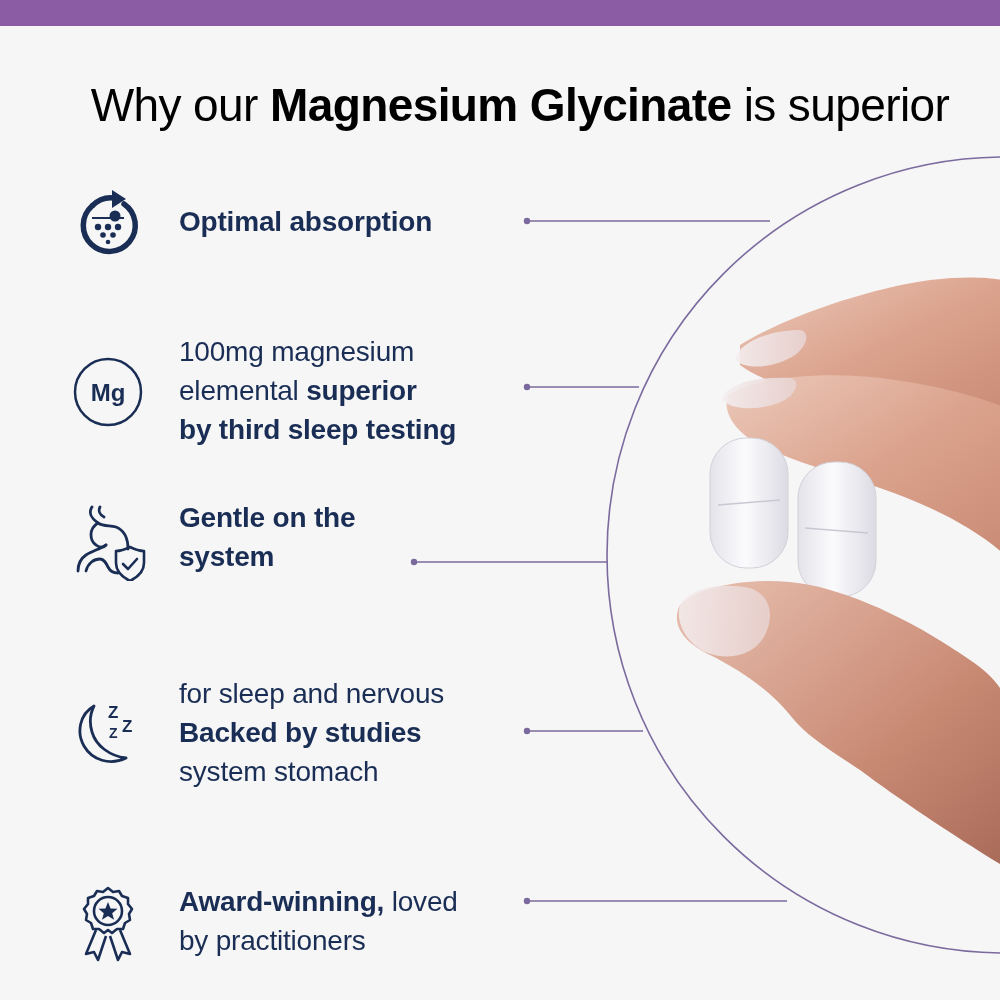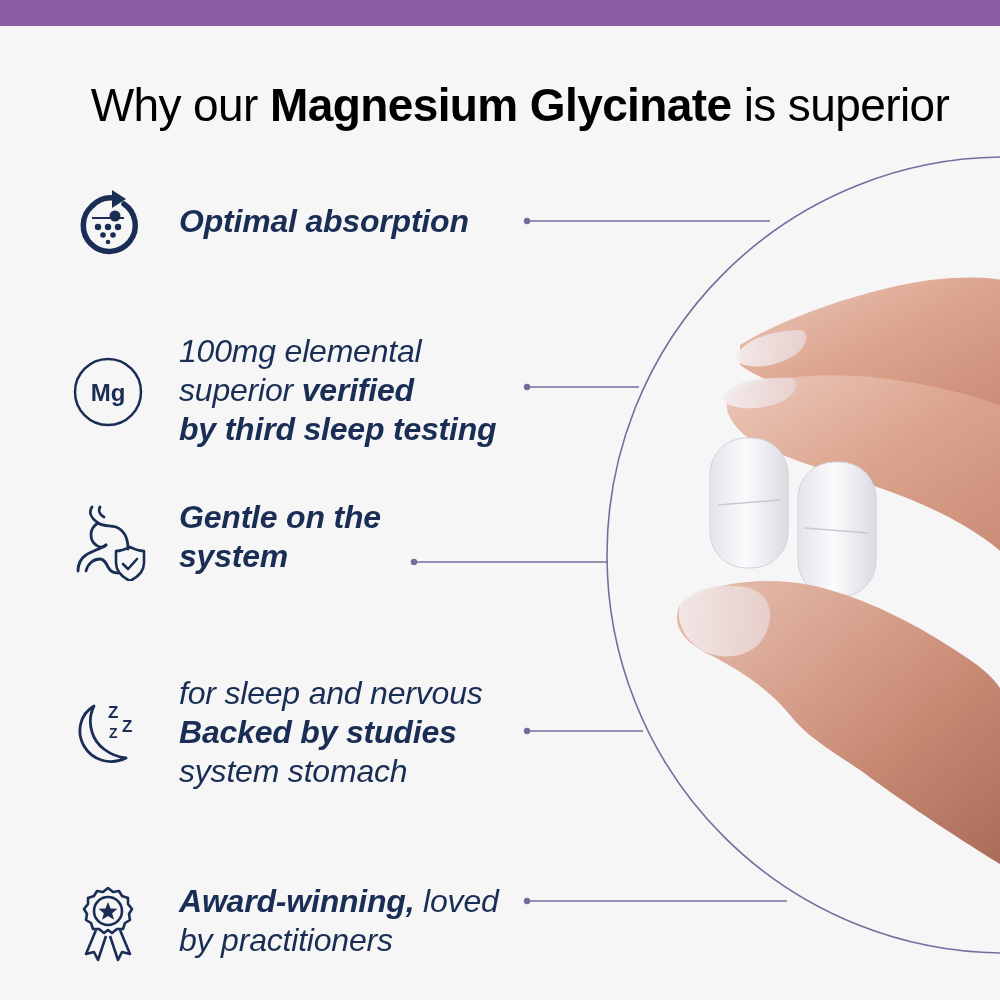--- a/index.html
+++ b/index.html
@@ -22,22 +22,22 @@
   .headline b { font-weight: 700; }
 
   .art { position: absolute; left: 0; top: 0; width: 1000px; height: 1000px; pointer-events: none; }
 
   .feature { position: absolute; left: 0; width: 620px; }
   .feature .icon {
     position: absolute; left: 70px; width: 76px; height: 76px;
     display: flex; justify-content: center;
   }
   .feature .text {
-    position: absolute; left: 179px; font-size: 32px; line-height: 39px;
-    letter-spacing: -0.2px; color: #1a2e55; white-space: nowrap; font-style: italic;
+    position: absolute; left: 179px; font-size: 28px; line-height: 39px;
+    letter-spacing: -0.2px; color: #1a2e55; white-space: nowrap;
   }
   .feature .text b { font-weight: 700; }
   .feature .text .reg { font-weight: 400; }
 </style>
 </head>
 <body>
 
 <div class="top-bar"></div>
 
 <h1 class="headline"><span>Why our </span><b>Magnesium Glycinate</b><span> is superior</span></h1>
@@ -123,22 +123,22 @@
 </div>
 
 <div class="feature" style="top:330px;height:120px;">
   <div class="icon" style="top:24px;">
     <svg width="76" height="76" viewBox="0 0 76 76">
       <circle cx="38" cy="38" r="33" fill="none" stroke="#1a2e55" stroke-width="2.5"></circle>
       <text x="38" y="47" text-anchor="middle" font-family="Liberation Sans, sans-serif" font-weight="700" font-size="24" fill="#1a2e55">Mg</text>
     </svg>
   </div>
   <div class="text" style="top:2px;">
-    <div><span class="reg">100mg elemental</span></div>
-    <div><span class="reg">superior </span><b>verified</b></div>
+    <div><span class="reg">100mg magnesium</span></div>
+    <div><span class="reg">elemental </span><b>superior</b></div>
     <div><b>by third sleep testing</b></div>
   </div>
 </div>
 
 <div class="feature" style="top:496px;height:90px;">
   <div class="icon" style="top:5px;">
     <svg width="76" height="80" viewBox="0 0 76 80">
       <path d="M22 6 C18 12 22 18 28 22 C34 26 40 24 46 26 C56 30 58 40 58 48" fill="none" stroke="#1a2e55" stroke-width="2.8" stroke-linecap="round"></path>
       <path d="M30 6 C28 10 30 14 34 16" fill="none" stroke="#1a2e55" stroke-width="2.8" stroke-linecap="round"></path>
       <path d="M28 22 C18 28 20 40 26 44 C30 47 34 47 36 44" fill="none" stroke="#1a2e55" stroke-width="2.8" stroke-linecap="round"></path>

